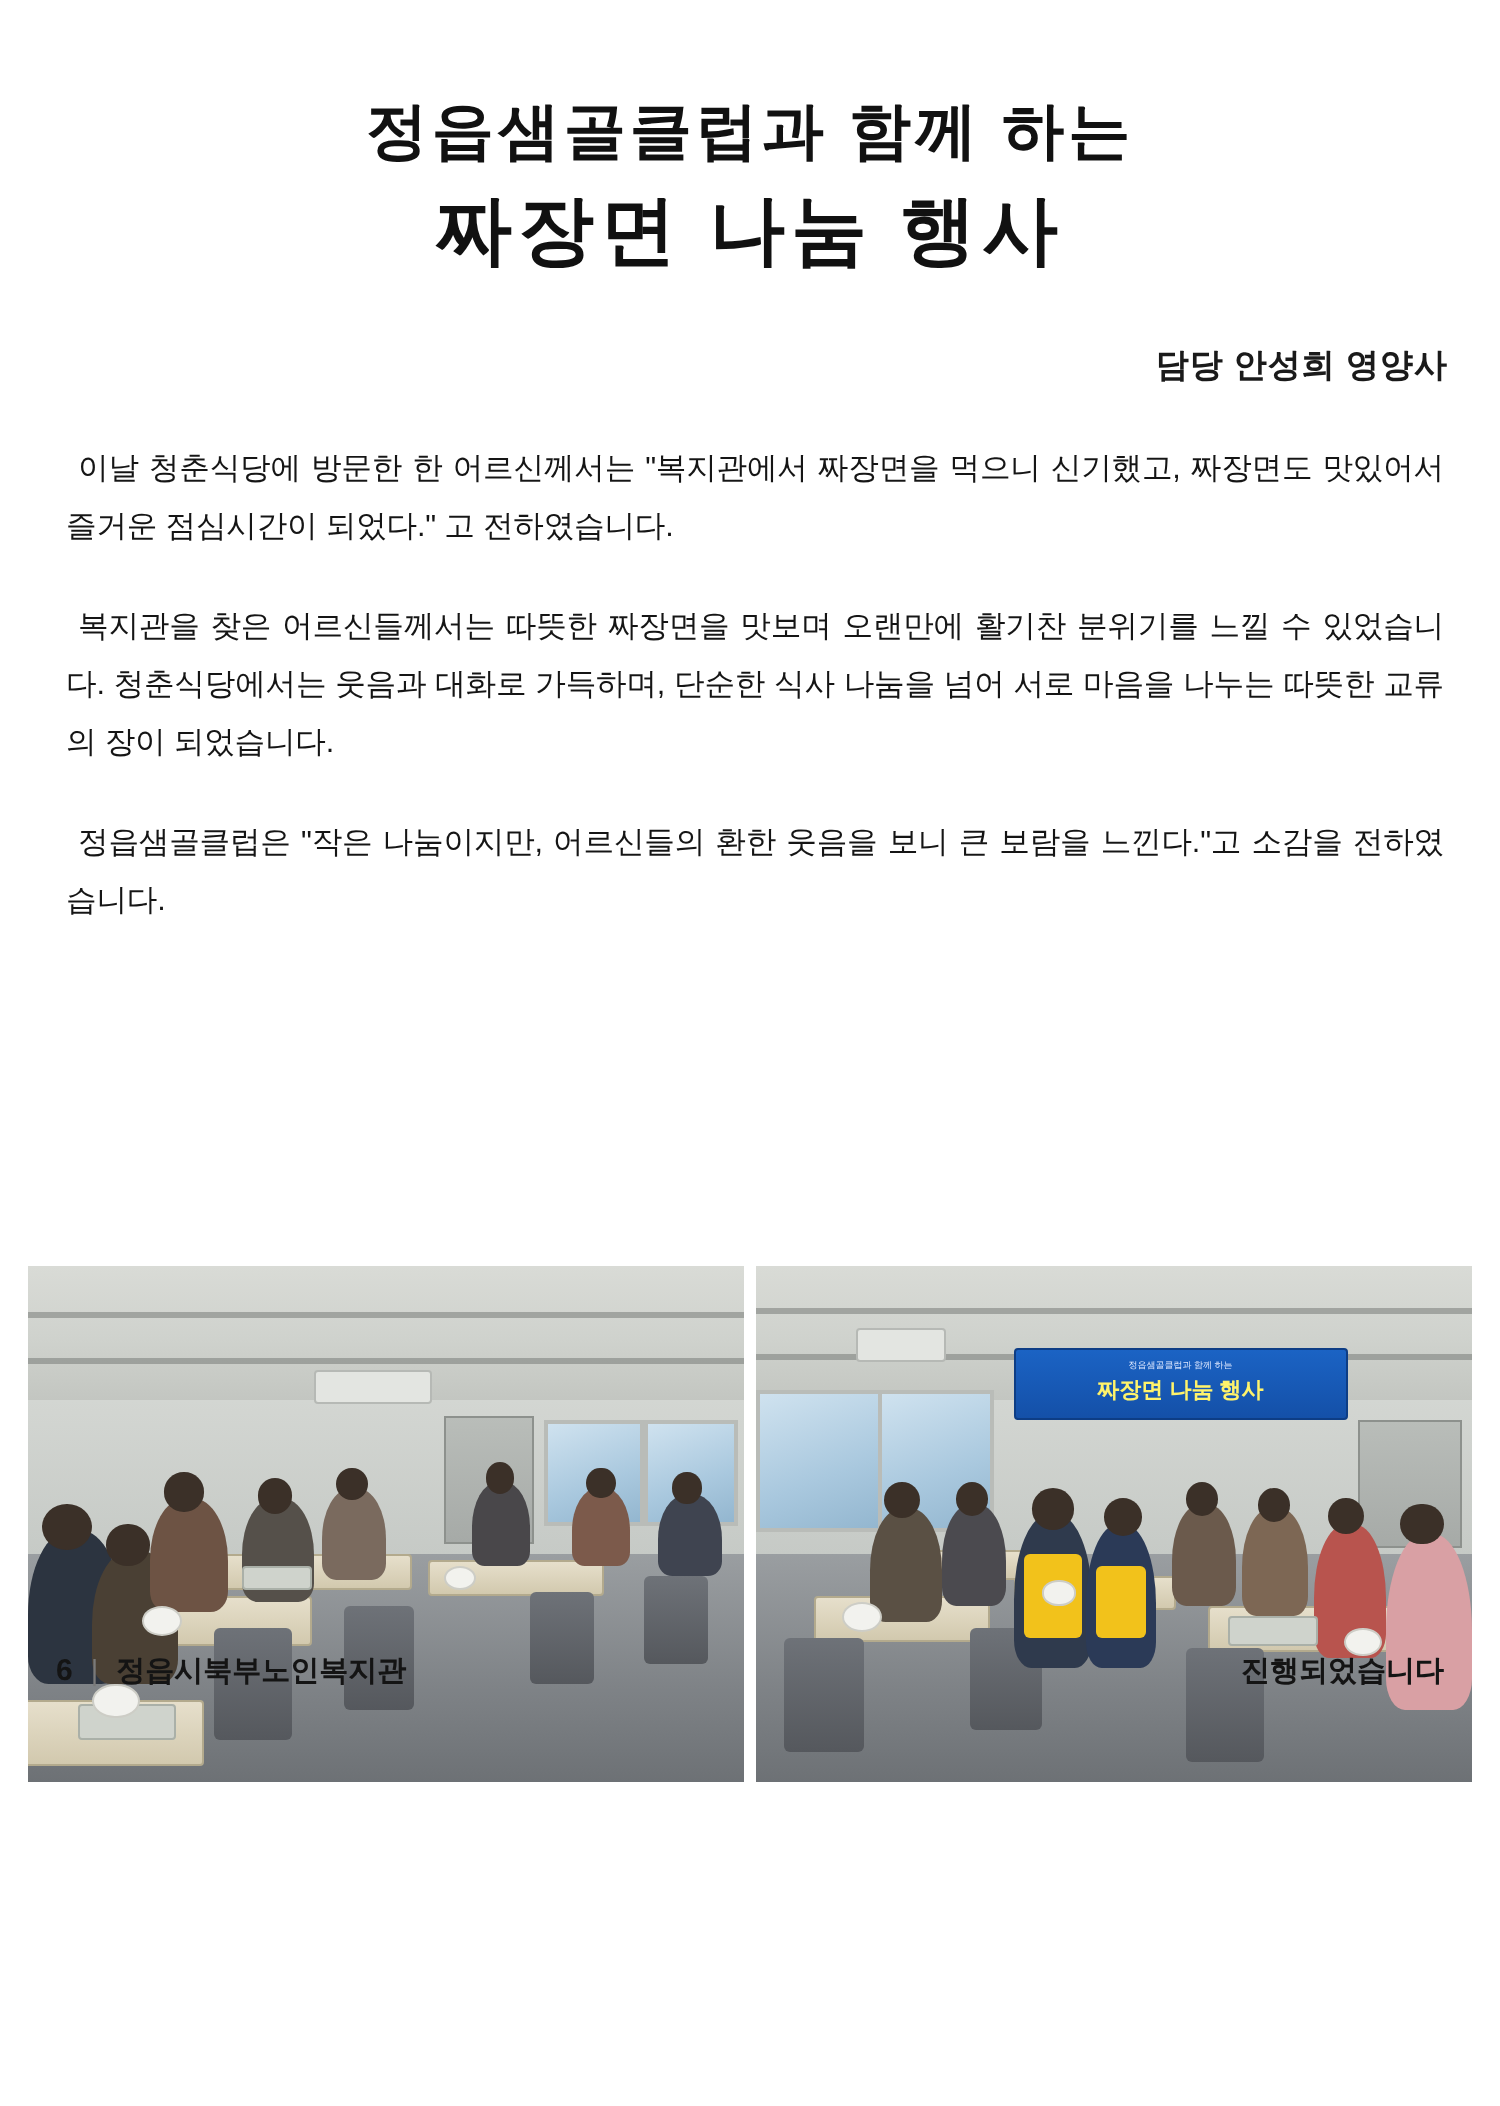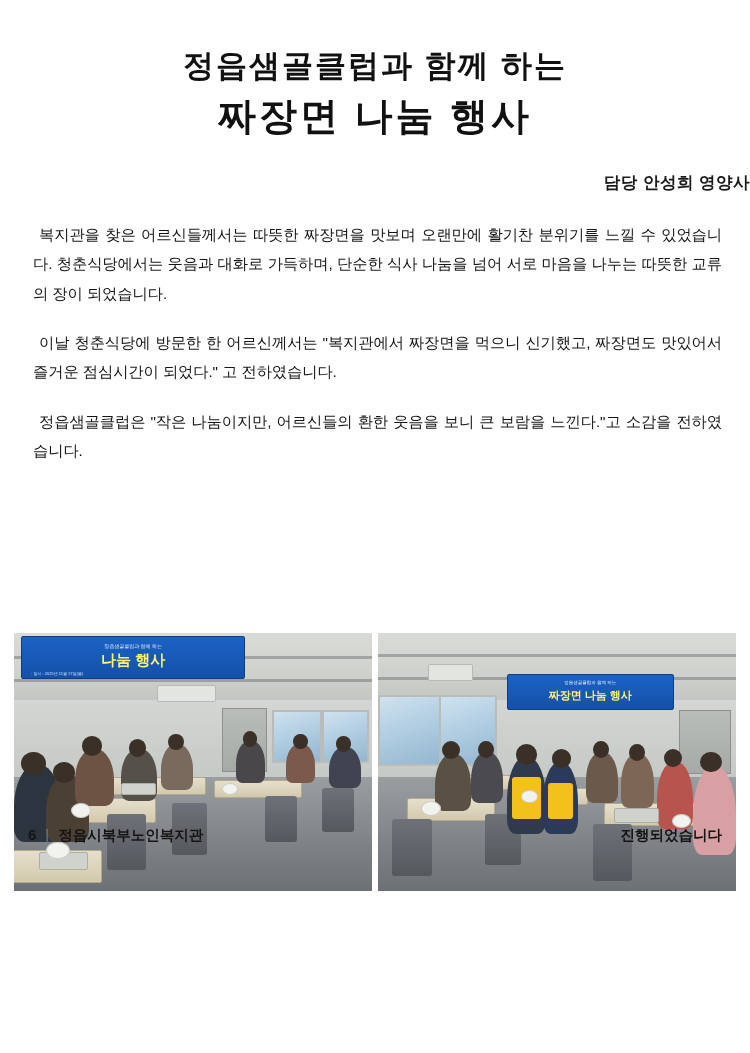--- a/index.html
+++ b/index.html
@@ -39,20 +39,21 @@
     font-weight: bold;
     letter-spacing: 3px;
     color: #111111;
     line-height: 1.34;
     margin-top: 4px;
   }
 
   
   .byline {
     text-align: right;
+    padding-right: 26px;
     margin-top: 30px;
     font-size: 16.5px;
     font-weight: bold;
     color: #1a1a1a;
     letter-spacing: 0.5px;
   }
 
   
   .body-block {
     margin-top: 26px;
@@ -230,39 +231,34 @@
 <div class="page">
 
   <div class="title-block">
     <div class="title-line-1">정읍샘골클럽과 함께 하는</div>
     <div class="title-line-2">짜장면 나눔 행사</div>
   </div>
 
   <div class="byline">담당 안성희 영양사</div>
 
   <div class="body-block">
+    <p class="paragraph">이날 청춘식당에 방문한 한 어르신께서는 "복지관에서 짜장면을 먹으니 신기했고, 짜장면도 맛있어서 즐거운 점심시간이 되었다." 고 전하였습니다.</p>
     <p class="paragraph">복지관을 찾은 어르신들께서는 따뜻한 짜장면을 맛보며 오랜만에 활기찬 분위기를 느낄 수 있었습니다. 청춘식당에서는 웃음과 대화로 가득하며, 단순한 식사 나눔을 넘어 서로 마음을 나누는 따뜻한 교류의 장이 되었습니다.</p>
-    <p class="paragraph">이날 청춘식당에 방문한 한 어르신께서는 "복지관에서 짜장면을 먹으니 신기했고, 짜장면도 맛있어서 즐거운 점심시간이 되었다." 고 전하였습니다.</p>
     <p class="paragraph">정읍샘골클럽은 "작은 나눔이지만, 어르신들의 환한 웃음을 보니 큰 보람을 느낀다."고 소감을 전하였습니다.</p>
   </div>
 
   <div class="photo-row">
 
     <div class="photo">
       <div class="p-ceiling"></div>
       <div class="p-ceiling-beam" style="top:9%;"></div>
       <div class="p-ceiling-beam" style="top:18%;"></div>
       <div class="p-wall"></div>
       <div class="p-floor"></div>
 
-      <div class="banner" style="left:2%; top:1%; width:62%; height:16%;">
-        <div class="banner-sub" style="font-size:5px;">정읍샘골클럽과 함께 하는</div>
-        <div class="banner-text" style="font-size:15px; top:56%;">나눔 행사</div>
-        <div style="position:absolute; left:4%; bottom:4%; font-size:4px; color:#cfe0ff;">· 일시 : 2025년 11월 17일(월)</div>
-      </div>
 
       <div class="window" style="left:72%; top:30%; width:13%; height:19%;"></div>
       <div class="window" style="left:86%; top:30%; width:12%; height:19%;"></div>
       <div class="door" style="left:58%; top:29%; width:12%; height:24%;"></div>
       <div class="ac-unit" style="left:40%; top:20%; width:16%; height:6%;"></div>
 
       <div class="table-top" style="left:5%; top:64%; width:34%; height:9%;"></div>
       <div class="table-top" style="left:27%; top:56%; width:26%; height:6%;"></div>
       <div class="table-top" style="left:56%; top:57%; width:24%; height:6%;"></div>
       <div class="table-top" style="left:-2%; top:84%; width:26%; height:12%;"></div>

